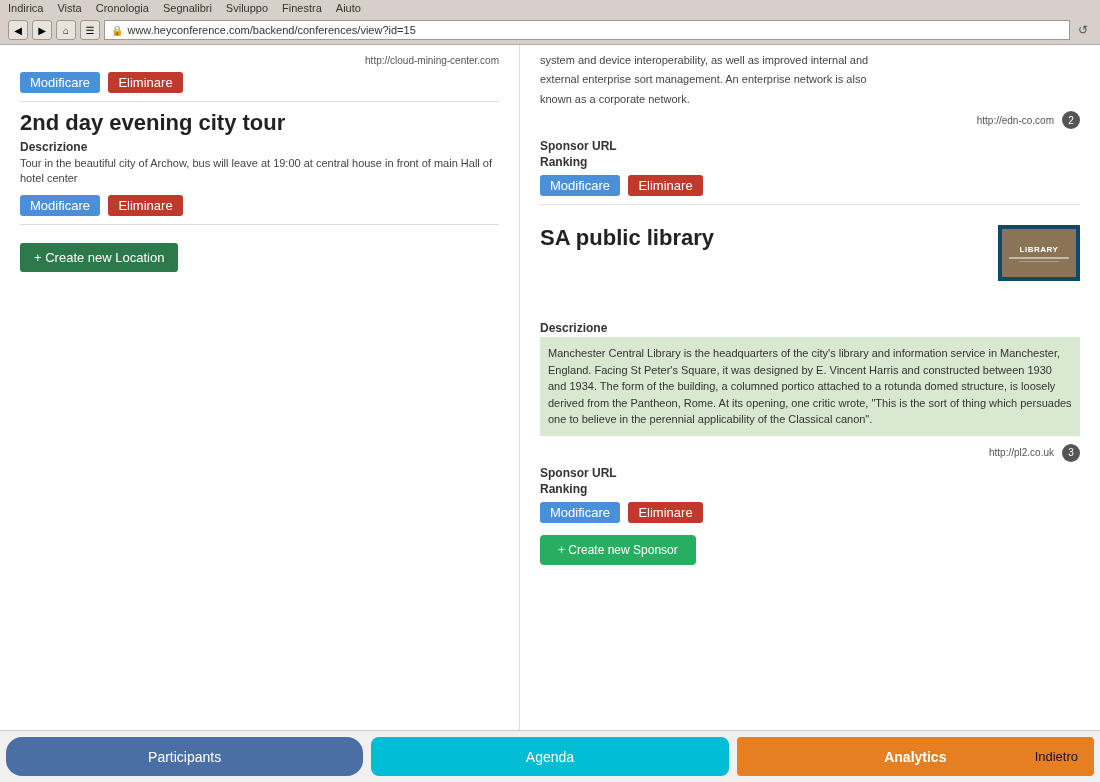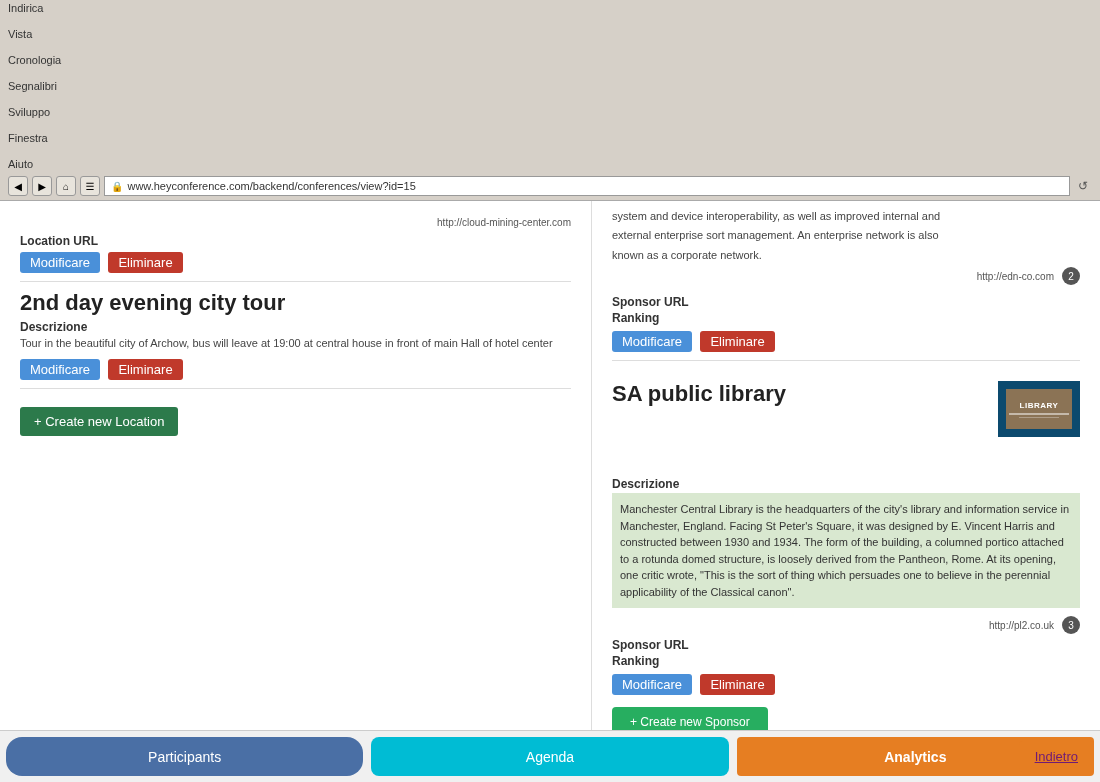--- a/index.html
+++ b/index.html
@@ -53,23 +53,23 @@
     
     .browser-content {
       display: flex;
       width: 100%;
       height: calc(100% - 58px);
       background: white;
     }
 
     
     .left-panel {
-      width: 592px;
+      width: 520px;
       border-right: 1px solid #ddd;
-      padding: 16px 20px;
+      padding: 10px 20px;
       overflow-y: auto;
       position: relative;
     }
 
     
     .right-panel {
       flex: 1;
       padding: 8px 20px;
       overflow-y: auto;
     }
@@ -180,28 +180,27 @@
       margin: 6px 6px 6px 4px;
       border-radius: 4px;
     }
 
     
     .indietro-btn {
       position: absolute;
       bottom: 10px;
       right: 6px;
       background: #e67e22;
-      color: #701a75;
+      color: #0f172a;
       border: none;
       border-radius: 4px;
       padding: 8px 16px;
       font-size: 13px;
       cursor: pointer;
       z-index: 10;
-      text-decoration: underline;
     }
 
     .right-panel-top-text {
       font-size: 11px;
       color: #444;
       line-height: 1.4;
       margin-bottom: 4px;
     }
 
     .sponsor-section {
@@ -218,21 +217,20 @@
       align-items: center;
       justify-content: center;
       margin-left: 4px;
     }
 
     .browser-top-menu {
       background: #d6d0c8;
       padding: 2px 8px;
       display: flex;
       gap: 14px;
-      flex-direction: column;
     }
     .menu-item {
       font-size: 11px;
       color: #333;
       cursor: pointer;
     }
   </style>
 </head>
 <body>
 
@@ -259,21 +257,20 @@
     <div class="reload-btn">↺</div>
   </div>
 </div>
 
 <div class="browser-content">
 
   <div class="left-panel">
 
     <div style="text-align:right; font-size:10px; color:#555; margin-bottom:6px;">http://cloud-mining-center.com</div>
 
-    <div class="section-label">Location URL</div>
 
     <div style="margin: 4px 0;">
       <button class="btn btn-blue">Modificare</button>
       <button class="btn btn-red">Eliminare</button>
     </div>
 
     <hr class="divider">
 
     <div class="section-title-large">2nd day evening city tour</div>
 
@@ -310,21 +307,21 @@
         <button class="btn btn-red">Eliminare</button>
       </div>
     </div>
 
     <hr class="divider">
 
     <div class="sponsor-section">
       <div style="position:relative;">
         <div class="section-title-large">SA public library</div>
 
-        <div style="position:absolute; right:0; top:0; width:82px; height:56px; background:#8B7355; border:8px solid #0c4a6e; display:flex; align-items:center; justify-content:center; flex-direction:column;">
+        <div style="position:absolute; right:0; top:0; width:82px; height:56px; background:#8B7355; border:4px solid #0c4a6e; display:flex; align-items:center; justify-content:center; flex-direction:column;">
           <span style="font-size:8px; color:white; font-weight:bold; letter-spacing:0.5px;">LIBRARY</span>
           <div style="width:60px; height:2px; background:rgba(255,255,255,0.5); margin-top:3px;"></div>
           <div style="width:40px; height:1px; background:rgba(255,255,255,0.3); margin-top:2px;"></div>
         </div>
       </div>
 
       <div style="margin-top:70px;">
         <div class="description-label">Descrizione</div>
         <div style="background:#d9e8d0; padding:8px; font-size:11px; color:#333; line-height:1.5; margin-bottom:8px;">Manchester Central Library is the headquarters of the city's library and information service in Manchester, England. Facing St Peter's Square, it was designed by E. Vincent Harris and constructed between 1930 and 1934. The form of the building, a columned portico attached to a rotunda domed structure, is loosely derived from the Pantheon, Rome. At its opening, one critic wrote, "This is the sort of thing which persuades one to believe in the perennial applicability of the Classical canon".</div>
       </div>

